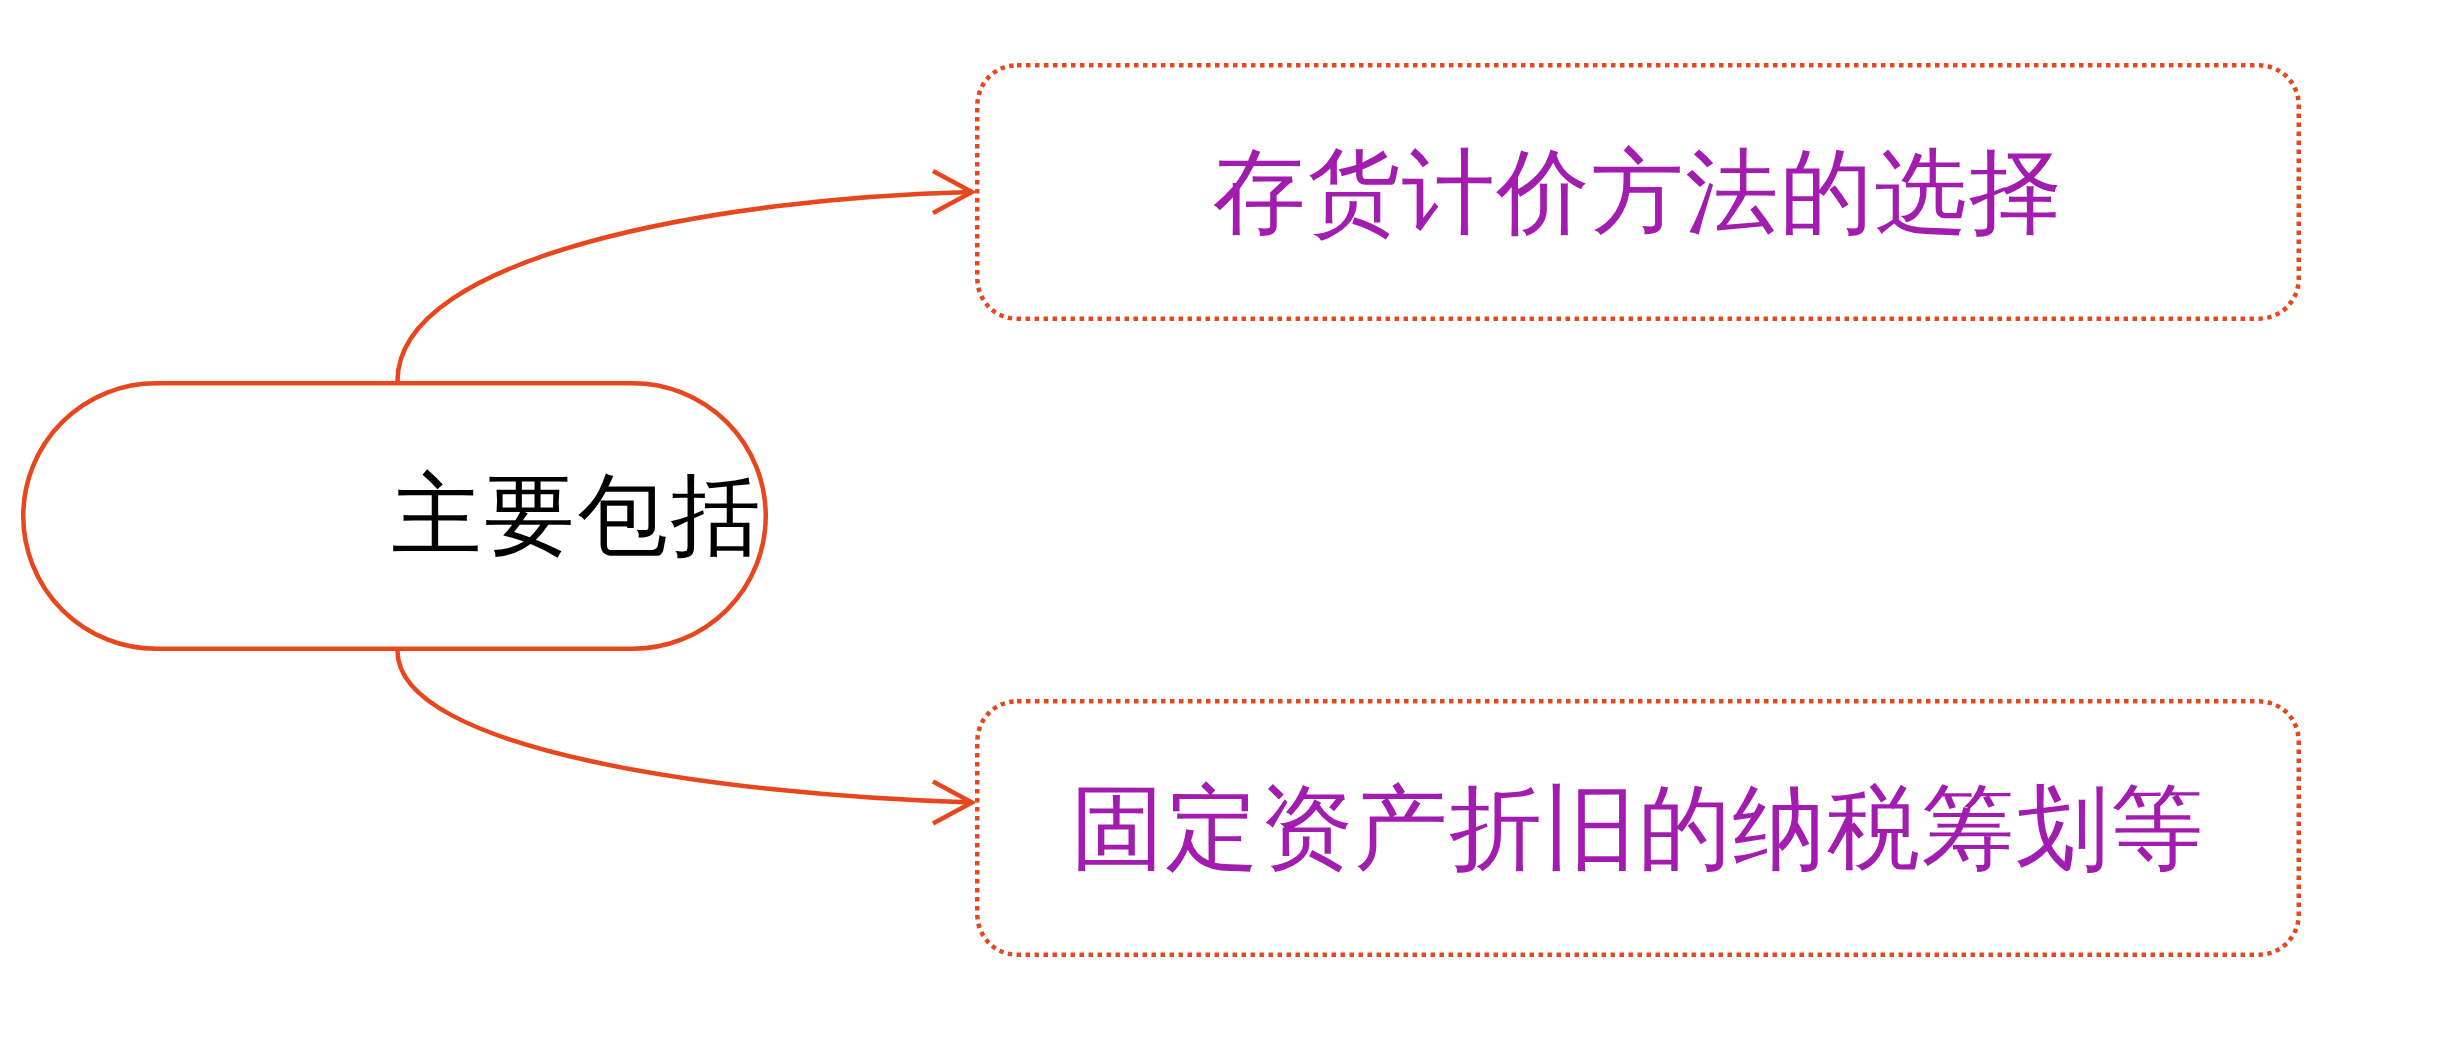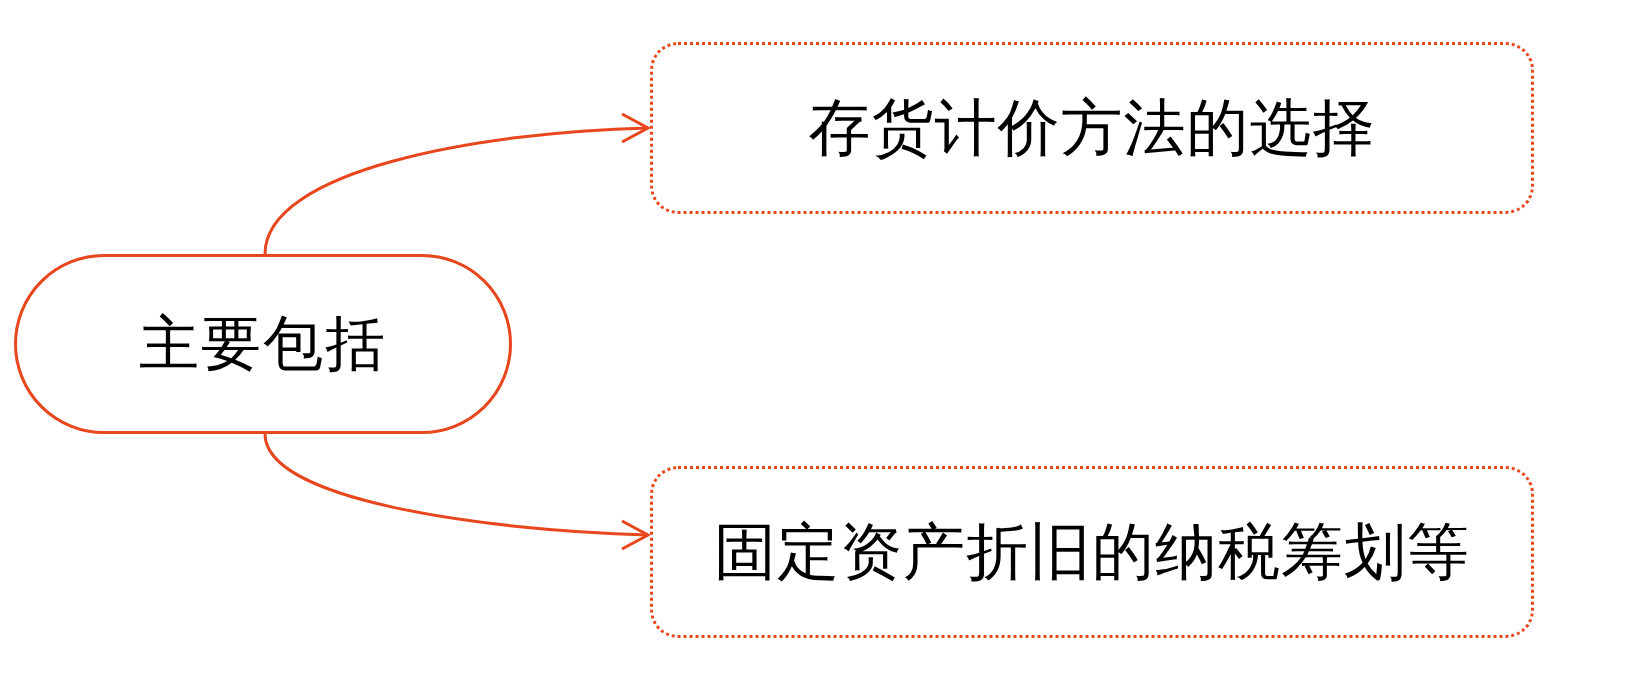--- a/index.html
+++ b/index.html
@@ -2,29 +2,29 @@
 <html><head>
 <meta charset="utf-8">
 <style>
   html, body { margin:0; padding:0; background:#ffffff; }
   body { width:1635px; height:692px; position:relative; overflow:hidden;
          font-family: "DejaVu Serif", "Liberation Serif", serif; }
   svg.links { position:absolute; left:0; top:0; }
   .root {
     position:absolute; left:14px; top:254px; width:498px; height:180px;
     border:3px solid #E8461C; border-radius:90px; box-sizing:border-box;
-    display:flex; align-items:center; justify-content:center; background:#fff;
+    display:flex; align-items:center; justify-content:flex-end; background:#fff;
   }
   .root span { font-size:60px; color:#000; letter-spacing:2px; }
   .child {
     position:absolute; left:650px; width:884px; height:172px;
     border:3px dotted #E8461C; border-radius:28px; box-sizing:border-box;
     display:flex; align-items:center; justify-content:center; background:#fff;
   }
-  .child span { font-size:62px; color:#000000; letter-spacing:1px; }
+  .child span { font-size:62px; color:#a21caf; letter-spacing:1px; }
   .c1 { top:42px; }
   .c2 { top:466px; }
 </style>
 </head>
 <body>
 
 <svg class="links" width="1635" height="692">
   <path d="M265,254 C265,170 480,132 648,128" fill="none" stroke="#E8461C" stroke-width="3"></path>
   <path d="M622,114 L648,128 L622,142" fill="none" stroke="#E8461C" stroke-width="3"></path>
   <path d="M265,434 C265,500 480,530 648,535" fill="none" stroke="#E8461C" stroke-width="3"></path>

